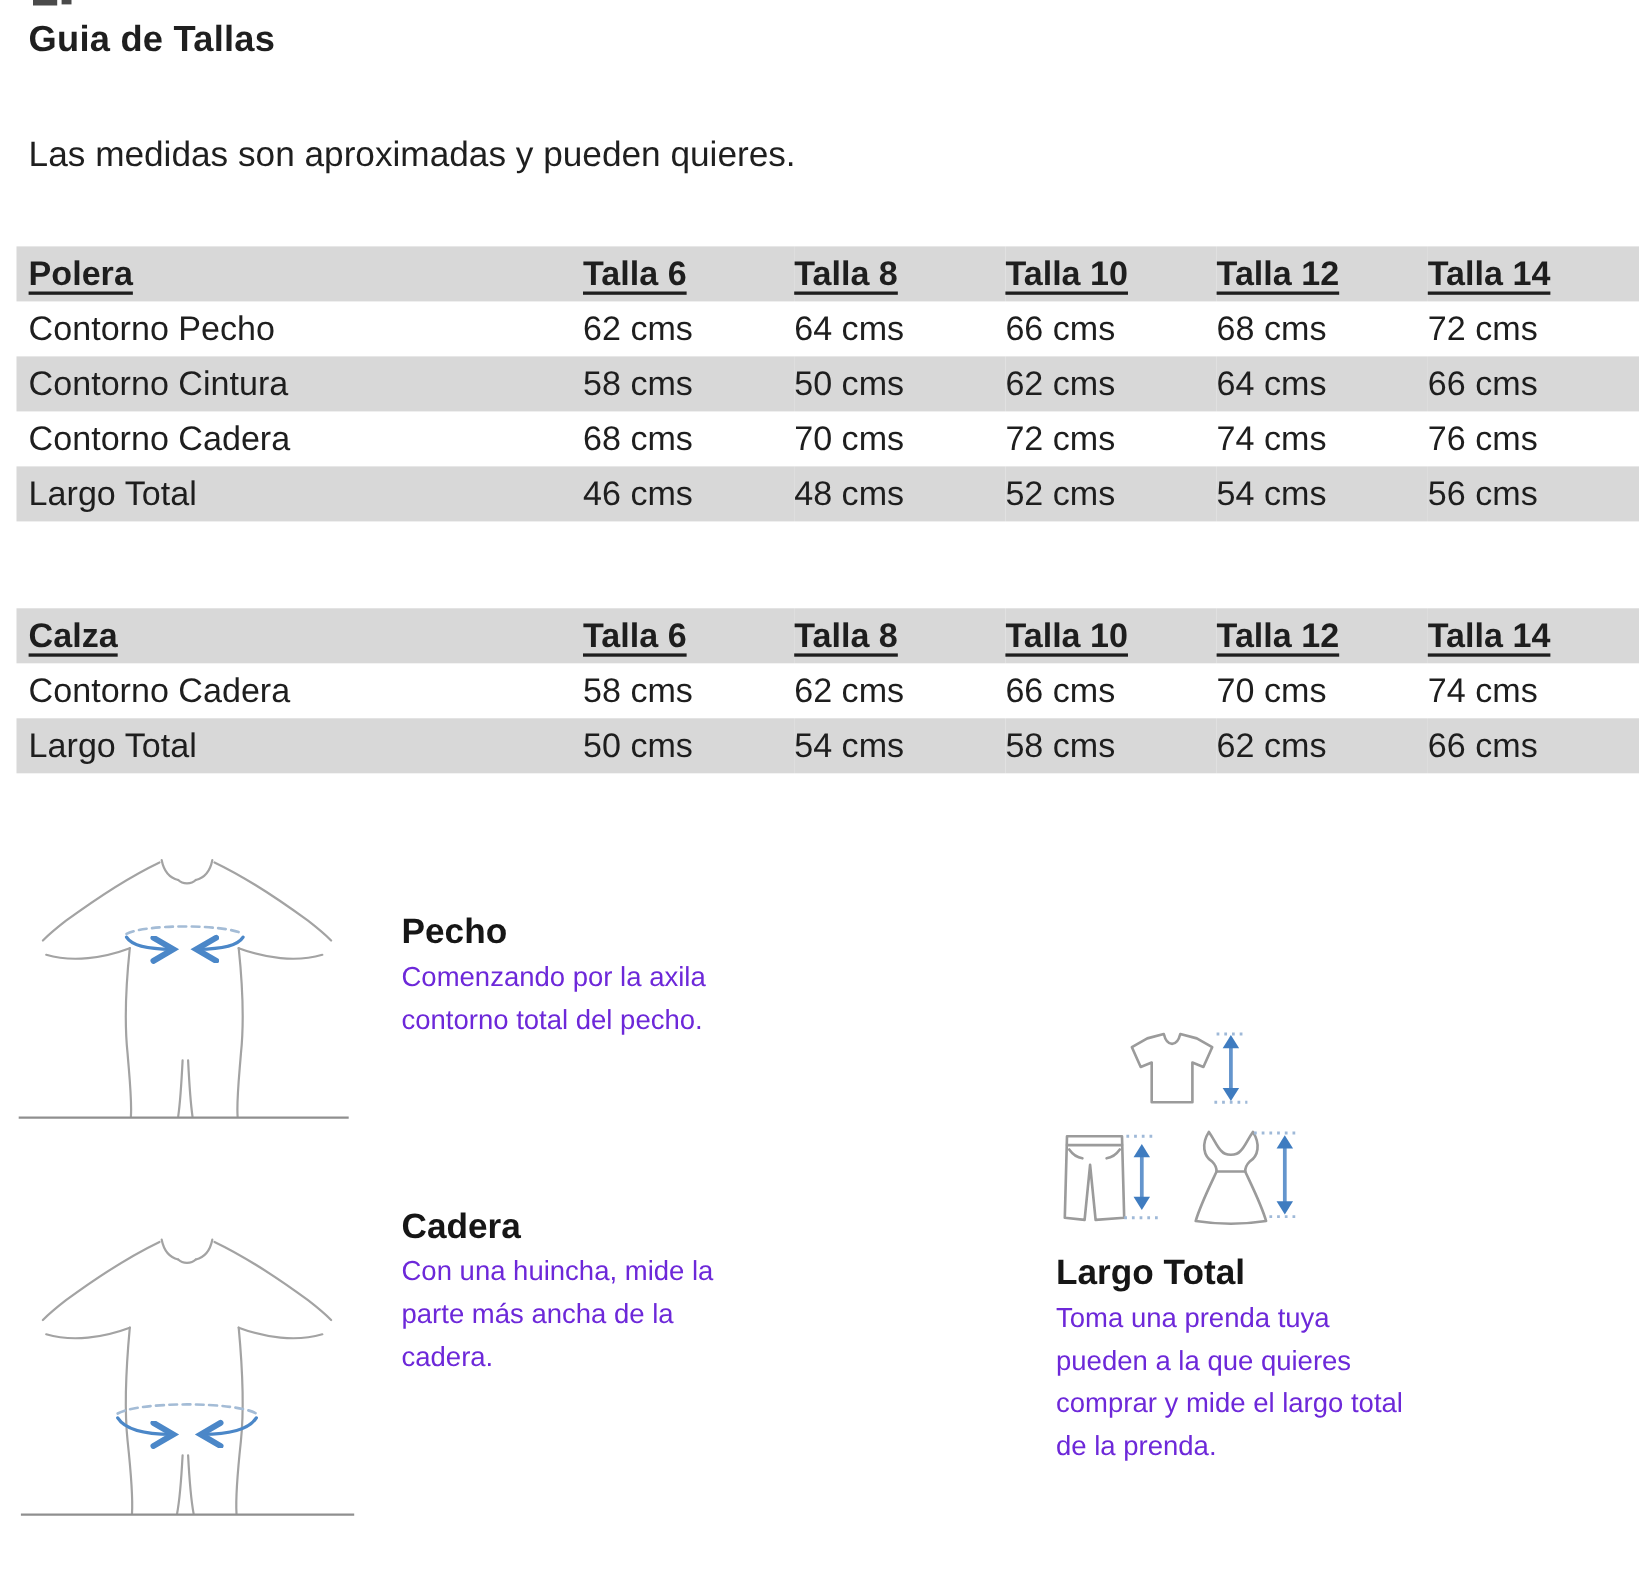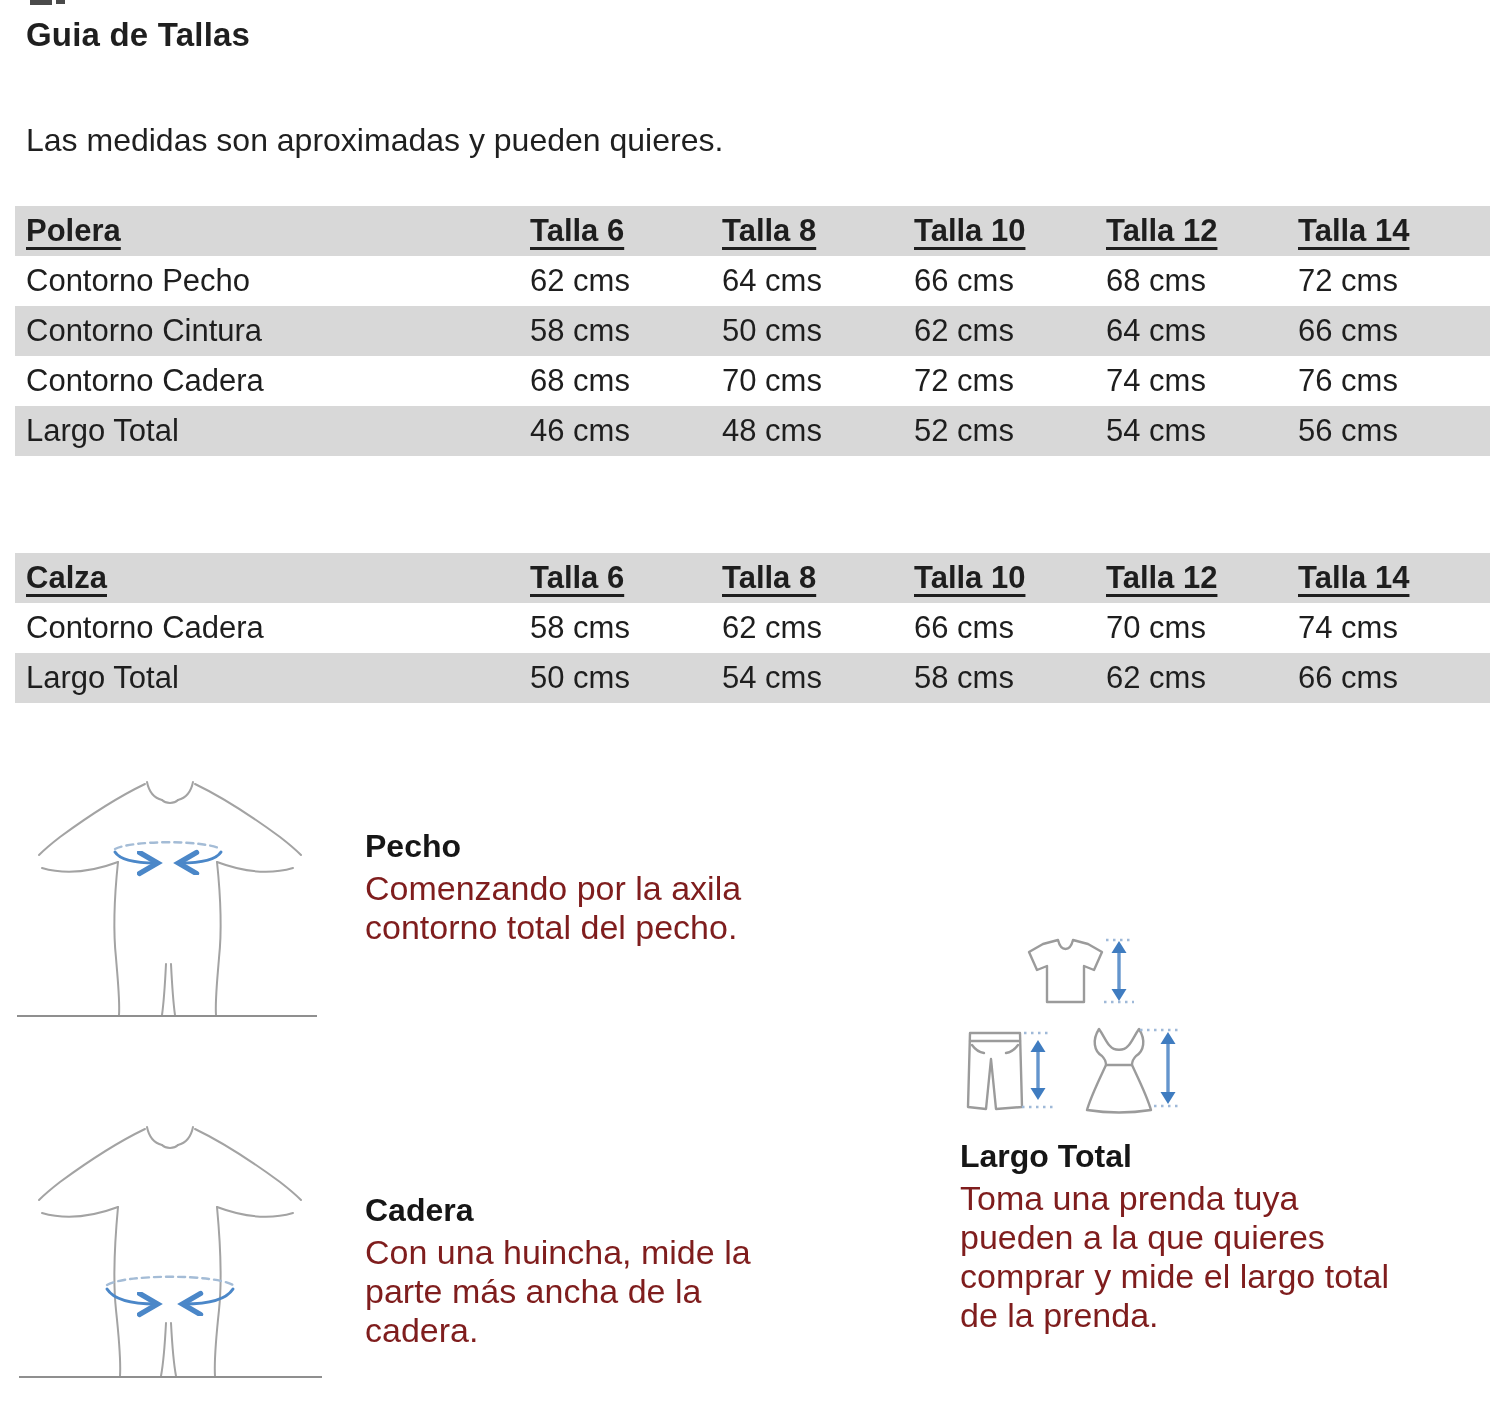--- a/index.html
+++ b/index.html
@@ -20,21 +20,21 @@
   .subtitle {
     position:absolute; left:26px; top:122px;
     font-size:32px;
   }
 
   table.size-table {
     position:absolute; left:15px; width:1475px;
     border-collapse:collapse; table-layout:fixed;
     font-size:31px; color:#1e1e1e;
   }
-  #polera-table { top:206px; }
+  #polera-table { top:224px; }
   #calza-table  { top:553px; }
   .size-table tr { height:50px; }
   .size-table tr.stripe { background:var(--stripe,#d8d8d8); }
   .size-table th, .size-table td {
     text-align:left; vertical-align:middle; font-weight:normal; padding:0;
   }
   .size-table .c0 { width:515px; text-align:left; padding-left:11px; }
   .size-table th { font-weight:bold; }
   .size-table th .u {
     text-decoration:underline;
@@ -44,24 +44,24 @@
 
   .fig { position:absolute; }
   #fig-chest { left:10px; top:765px; }
   #fig-hip   { left:10px; top:1110px; }
   #icon-tshirt { left:1018px; top:933px; }
   #icon-pants  { left:960px;  top:1025px; }
   #icon-dress  { left:1082px; top:1022px; }
 
   .guide-block { position:absolute; width:460px; }
   #guide-pecho  { left:365px; top:828px; }
-  #guide-cadera { left:365px; top:1192px; }
+  #guide-cadera { left:365px; top:1096px; }
   #guide-largo  { left:960px; top:1138px; width:470px; }
   .guide-block h3 { font-size:32px; font-weight:bold; color:#161616; }
-  .guide-block .lines { margin-top:4px; font-size:34px; line-height:39px; color:#7f1d1d; }
+  .guide-block .lines { margin-top:4px; font-size:25px; line-height:39px; color:#6d28d9; }
 
   .body-line { fill:none; stroke:var(--outline-gray,#a3a3a3); stroke-width:2; stroke-linecap:round; }
   .ground    { fill:none; stroke:#8f8f8f; stroke-width:2; }
   .tape-dash { fill:none; stroke:var(--tape-dash,#a4bcd6); stroke-width:2.4; stroke-dasharray:7 5; stroke-linecap:round; }
   .tape      { fill:none; stroke:var(--accent-blue,#4b87c8); stroke-width:3; stroke-linecap:round; }
   .garment   { fill:none; stroke:#9b9b9b; stroke-width:2.4; stroke-linejoin:round; stroke-linecap:round; }
   .dotted    { fill:none; stroke:var(--guide-dot,#9fb9d8); stroke-width:2.6; stroke-dasharray:2.5 4.5; }
   .shaft     { fill:none; stroke:#6495cd; stroke-width:3.4; }
   .ahead     { fill:#3f7cc0; }
 </style>

